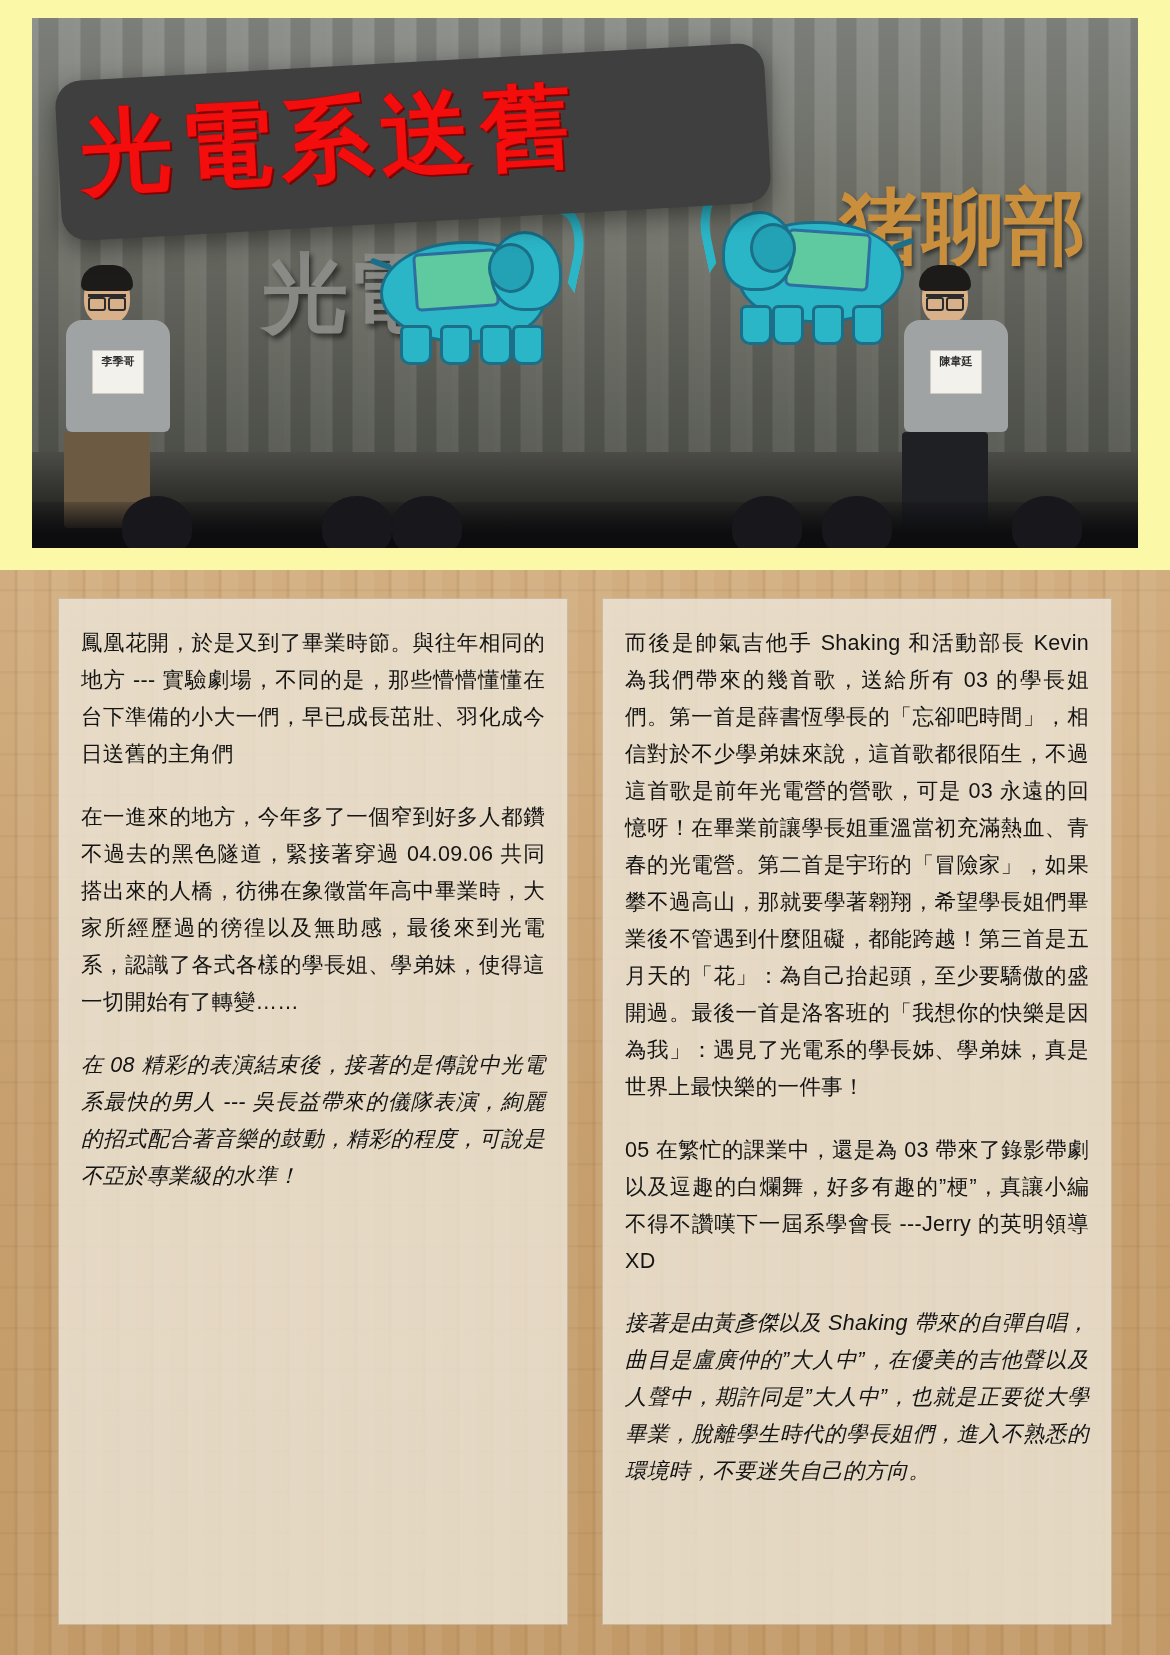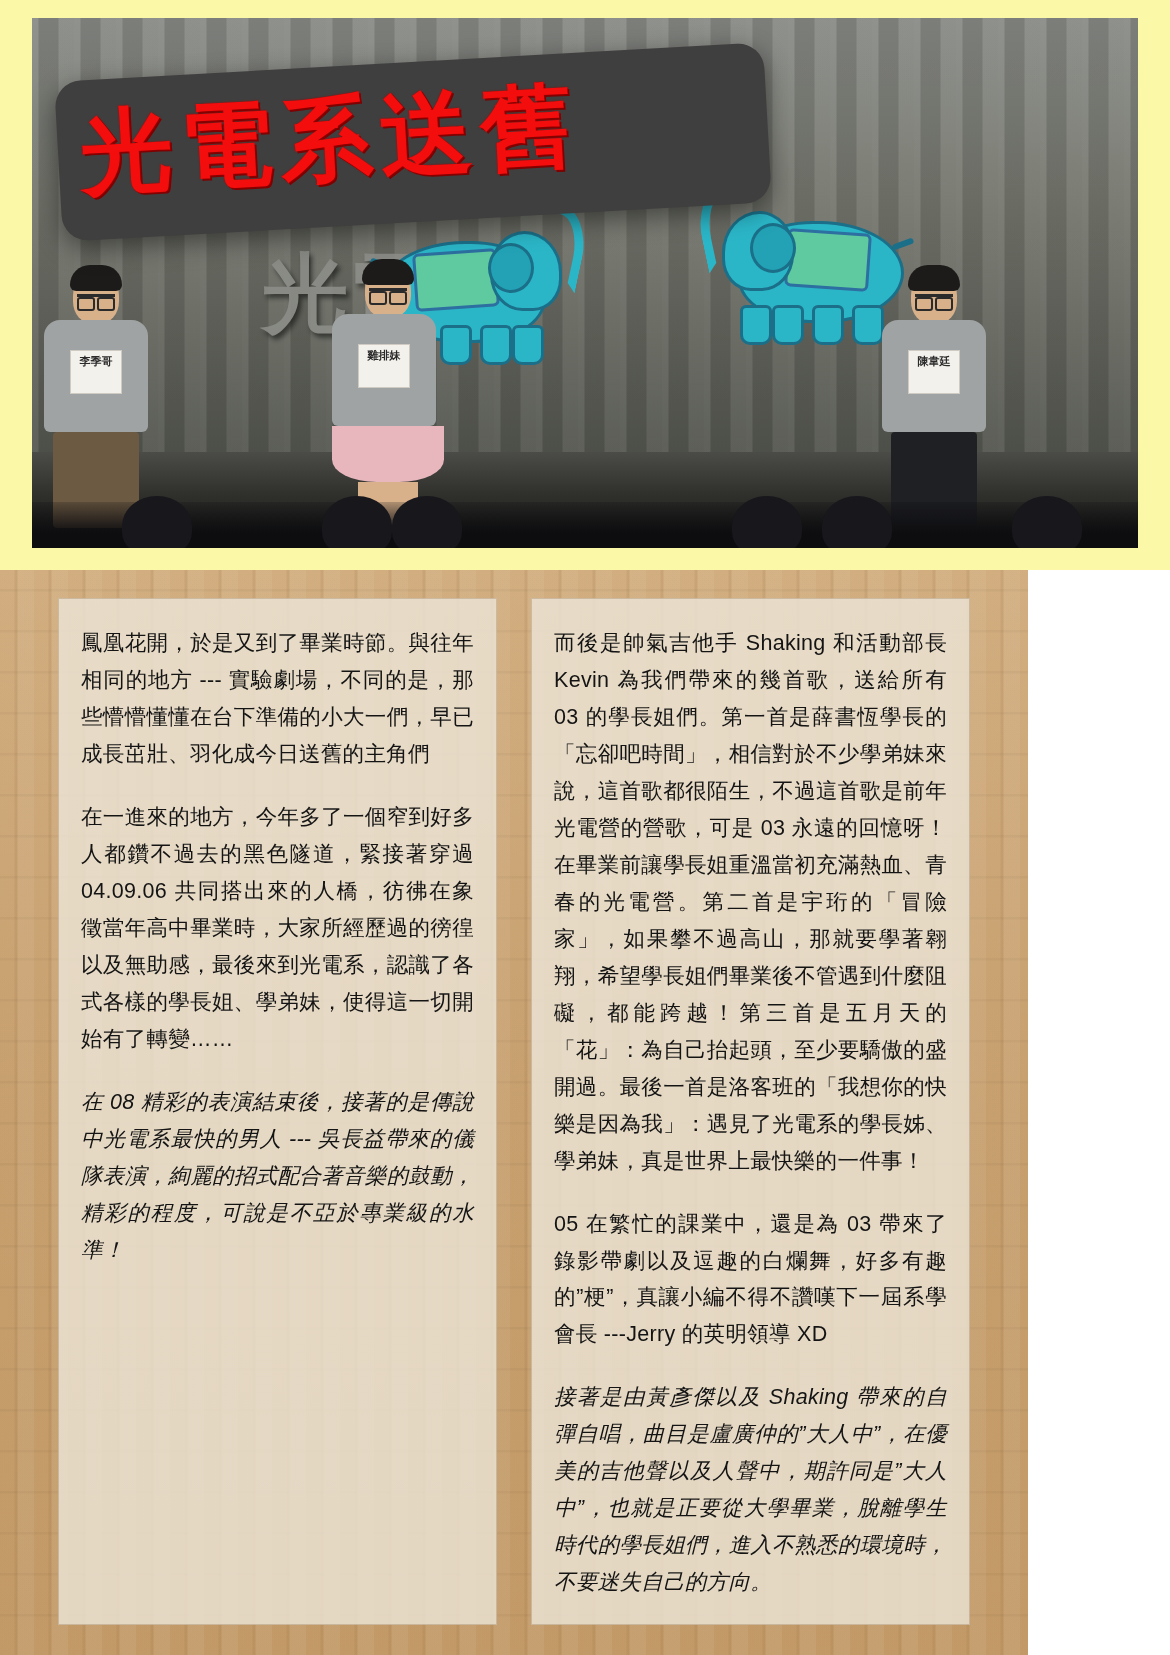--- a/index.html
+++ b/index.html
@@ -212,20 +212,21 @@
     border-radius: 3px;
   }
   .p-glasses:before { left: 0; }
   .p-glasses:after { right: 0; }
   .p-body {
     width: 104px; height: 112px;
     background: #9fa3a3;
     border-radius: 16px 16px 6px 6px;
     position: relative;
     margin-top: -4px;
+    margin-left: 22px;
   }
   .p-sign {
     position: absolute;
     left: 50%; top: 30px;
     transform: translateX(-50%);
     width: 52px; height: 44px;
     background: #f3f1ec;
     border: 1px solid #cfcbc2;
     font-size: 11px;
     color: #2a2a2a;
@@ -249,21 +250,21 @@
   }
   .p-legs.skirt + .p-shin {
     width: 60px; height: 46px;
     margin: 0 auto;
     background: #d8b08a;
   }
 
   
   .article {
     position: relative;
-    width: 1028px;
+    width: 1170px;
     height: 1085px;
     box-sizing: border-box;
     background:
       repeating-linear-gradient(90deg,
         rgba(255,255,255,0.00) 0px,
         rgba(255,255,255,0.00) 14px,
         rgba(120,78,40,0.10) 15px,
         rgba(120,78,40,0.10) 17px,
         rgba(255,255,255,0.06) 18px,
         rgba(255,255,255,0.06) 34px),
@@ -295,20 +296,21 @@
   .col p:last-child { margin-bottom: 0; font-style: italic; }
 </style>
 </head>
 <body>
 
 <div class="banner">
   <div class="photo">
     <div class="curtain"></div>
 
     <div class="cardboard left">光電</div>
+    <div class="cardboard right">猪聊部</div>
 
     <div class="elephant" style="left:330px; top:195px;">
       <div class="ele-body"></div>
       <div class="ele-blanket"></div>
       <div class="ele-head"></div>
       <div class="ele-ear"></div>
       <div class="ele-trunk"></div>
       <div class="ele-leg" style="left:38px;"></div>
       <div class="ele-leg" style="left:78px;"></div>
       <div class="ele-leg" style="left:118px;"></div>
@@ -335,31 +337,20 @@
       <div class="p-head">
         <div class="p-hair"></div>
         <div class="p-glasses"></div>
       </div>
       <div class="p-body">
         <div class="p-sign">李季哥</div>
       </div>
       <div class="p-legs"></div>
     </div>
 
-    <div class="person" style="left:300px;">
-      <div class="p-head">
-        <div class="p-hair"></div>
-        <div class="p-glasses"></div>
-      </div>
-      <div class="p-body">
-        <div class="p-sign">雞排妹</div>
-      </div>
-      <div class="p-legs skirt"></div>
-      <div class="p-shin"></div>
-    </div>
 
     <div class="person" style="left:850px;">
       <div class="p-head">
         <div class="p-hair"></div>
         <div class="p-glasses"></div>
       </div>
       <div class="p-body">
         <div class="p-sign">陳韋廷</div>
       </div>
       <div class="p-legs dark"></div>

